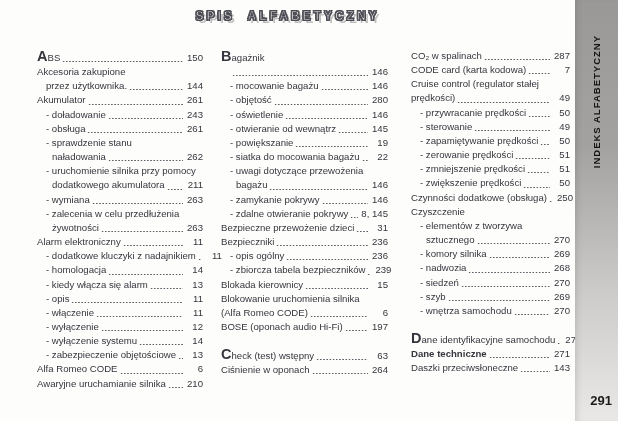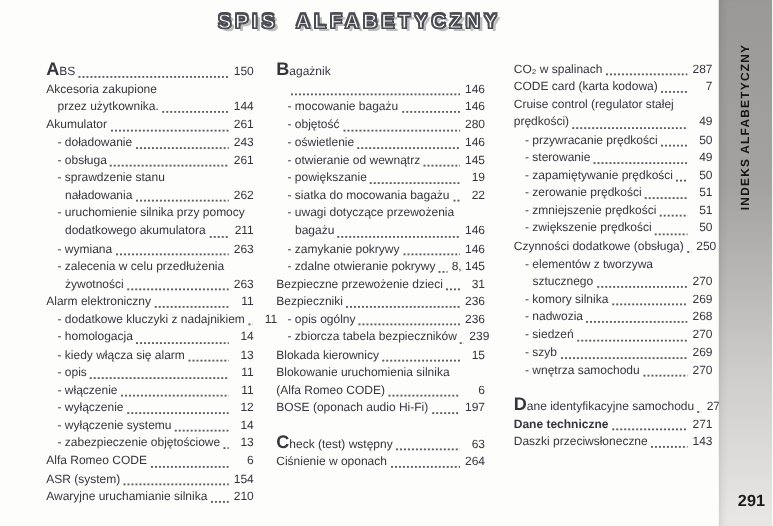--- a/index.html
+++ b/index.html
@@ -5,21 +5,21 @@
   html,body{margin:0;padding:0;background:#ffffff;}
   .page{
     position:relative;width:618px;height:421px;overflow:hidden;
     background:#fdfdfc;
     font-family:"Liberation Sans", sans-serif;
     color:#35353d;
   }
   .title{
     position:absolute;top:9px;left:0;width:575px;
     text-align:center;
-    font-size:16px;font-weight:bold;letter-spacing:3px;word-spacing:7px;
+    font-size:12px;font-weight:bold;letter-spacing:3px;word-spacing:7px;
     color:#ffffff;
     -webkit-text-stroke:1px #4a4a52;
     text-shadow:-1px -1px 0 #4a4a52,1px -1px 0 #4a4a52,-1px 1px 0 #4a4a52,
                  1px 1px 0 #4a4a52,3px 3px 0 #bdbdbd;
   }
   .col{position:absolute;top:49px;font-size:9.6px;line-height:14.15px;}
   .col1{left:37px;width:166px;}
   .col2{left:221px;width:167px;}
   .col3{left:411px;width:159px;}
   .row{display:flex;align-items:baseline;}
@@ -163,25 +163,20 @@
         <span class="txt">- zabezpieczenie objętościowe</span>
         <span class="leader"></span>
         <span class="pg">13</span>
       </div>
       <div class="row ind0">
         <span class="txt">Alfa Romeo CODE</span>
         <span class="leader"></span>
         <span class="pg">6</span>
       </div>
       <div class="row ind0">
-        <span class="txt">ASR (system)</span>
-        <span class="leader"></span>
-        <span class="pg">154</span>
-      </div>
-      <div class="row ind0">
         <span class="txt">Awaryjne uruchamianie silnika</span>
         <span class="leader"></span>
         <span class="pg">210</span>
       </div>
     </div>
   <div class="col col2">
       <div class="row ind0">
         <span class="txt"><b class="cap">B</b>agażnik</span>
       </div>
       <div class="row ind1">
@@ -331,20 +326,23 @@
       </div>
       <div class="row ind1">
         <span class="txt">- zwiększenie prędkości</span>
         <span class="leader"></span>
         <span class="pg">50</span>
       </div>
       <div class="row ind0">
         <span class="txt">Czynności dodatkowe (obsługa)</span>
         <span class="leader"></span>
         <span class="pg">250</span>
+      </div>
+      <div class="row ind0">
+        <span class="txt">Czyszczenie</span>
       </div>
       <div class="row ind1">
         <span class="txt">- elementów z tworzywa</span>
       </div>
       <div class="row ind2">
         <span class="txt">sztucznego</span>
         <span class="leader"></span>
         <span class="pg">270</span>
       </div>
       <div class="row ind1">

